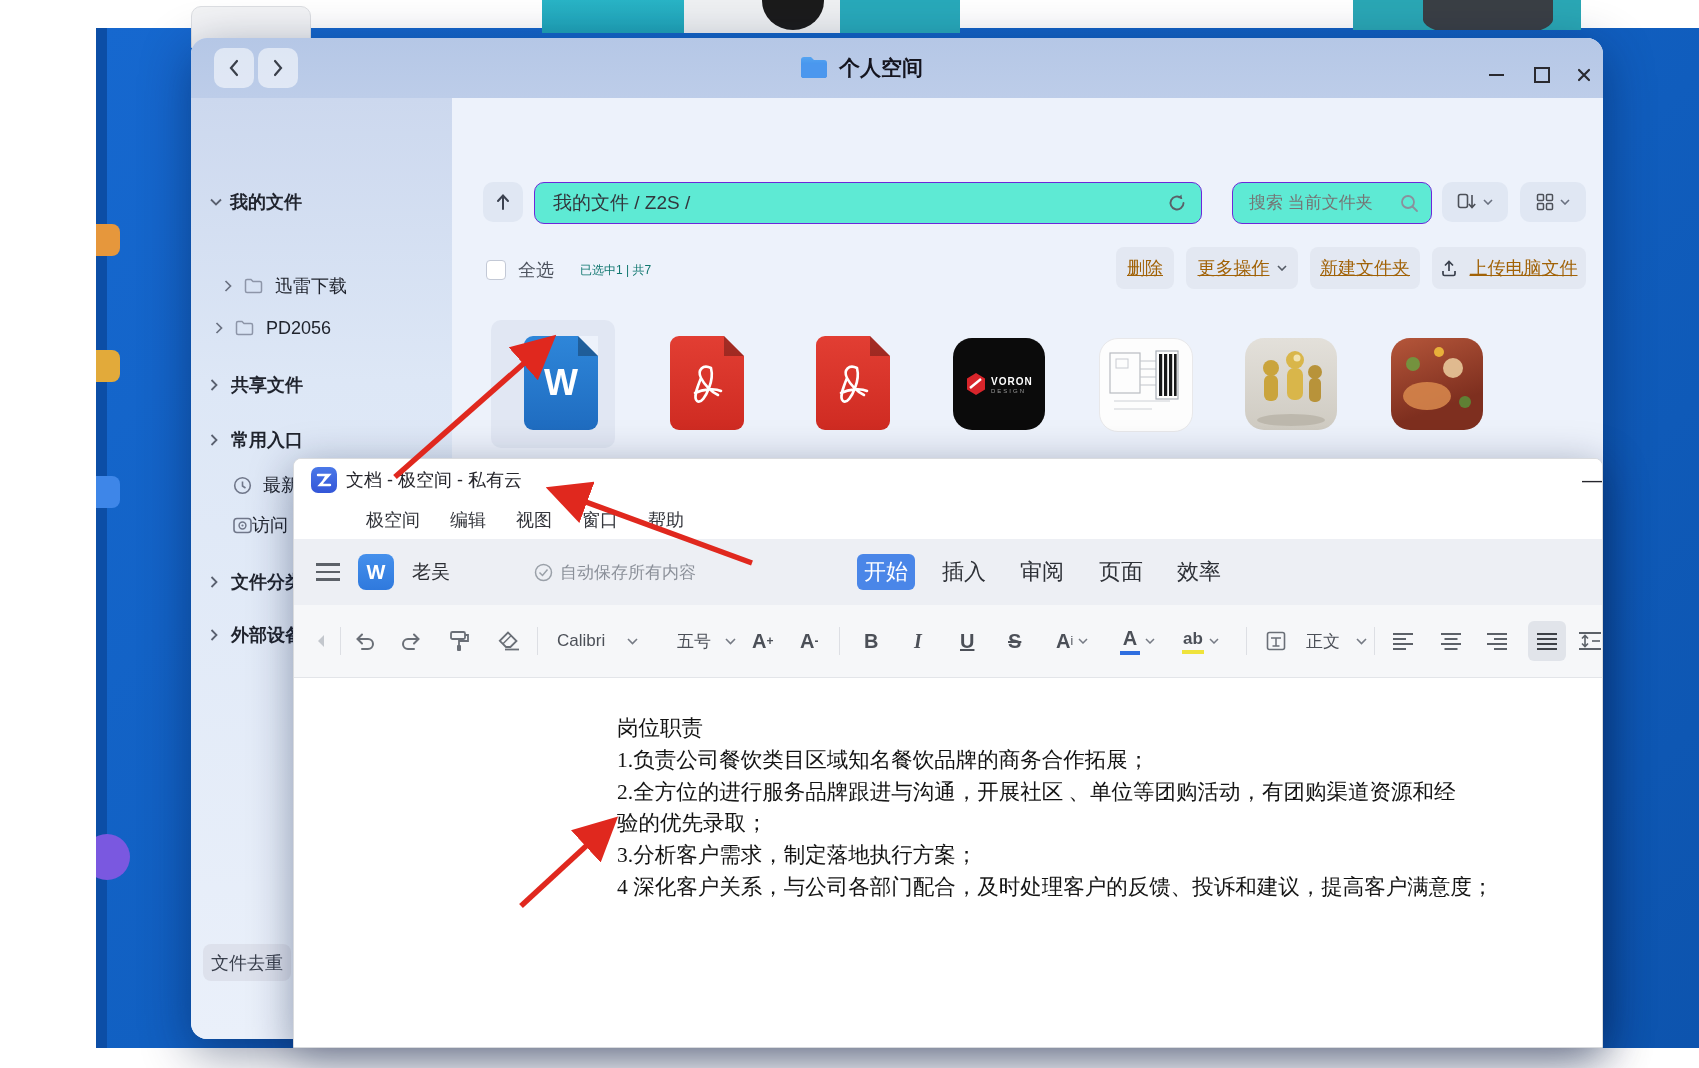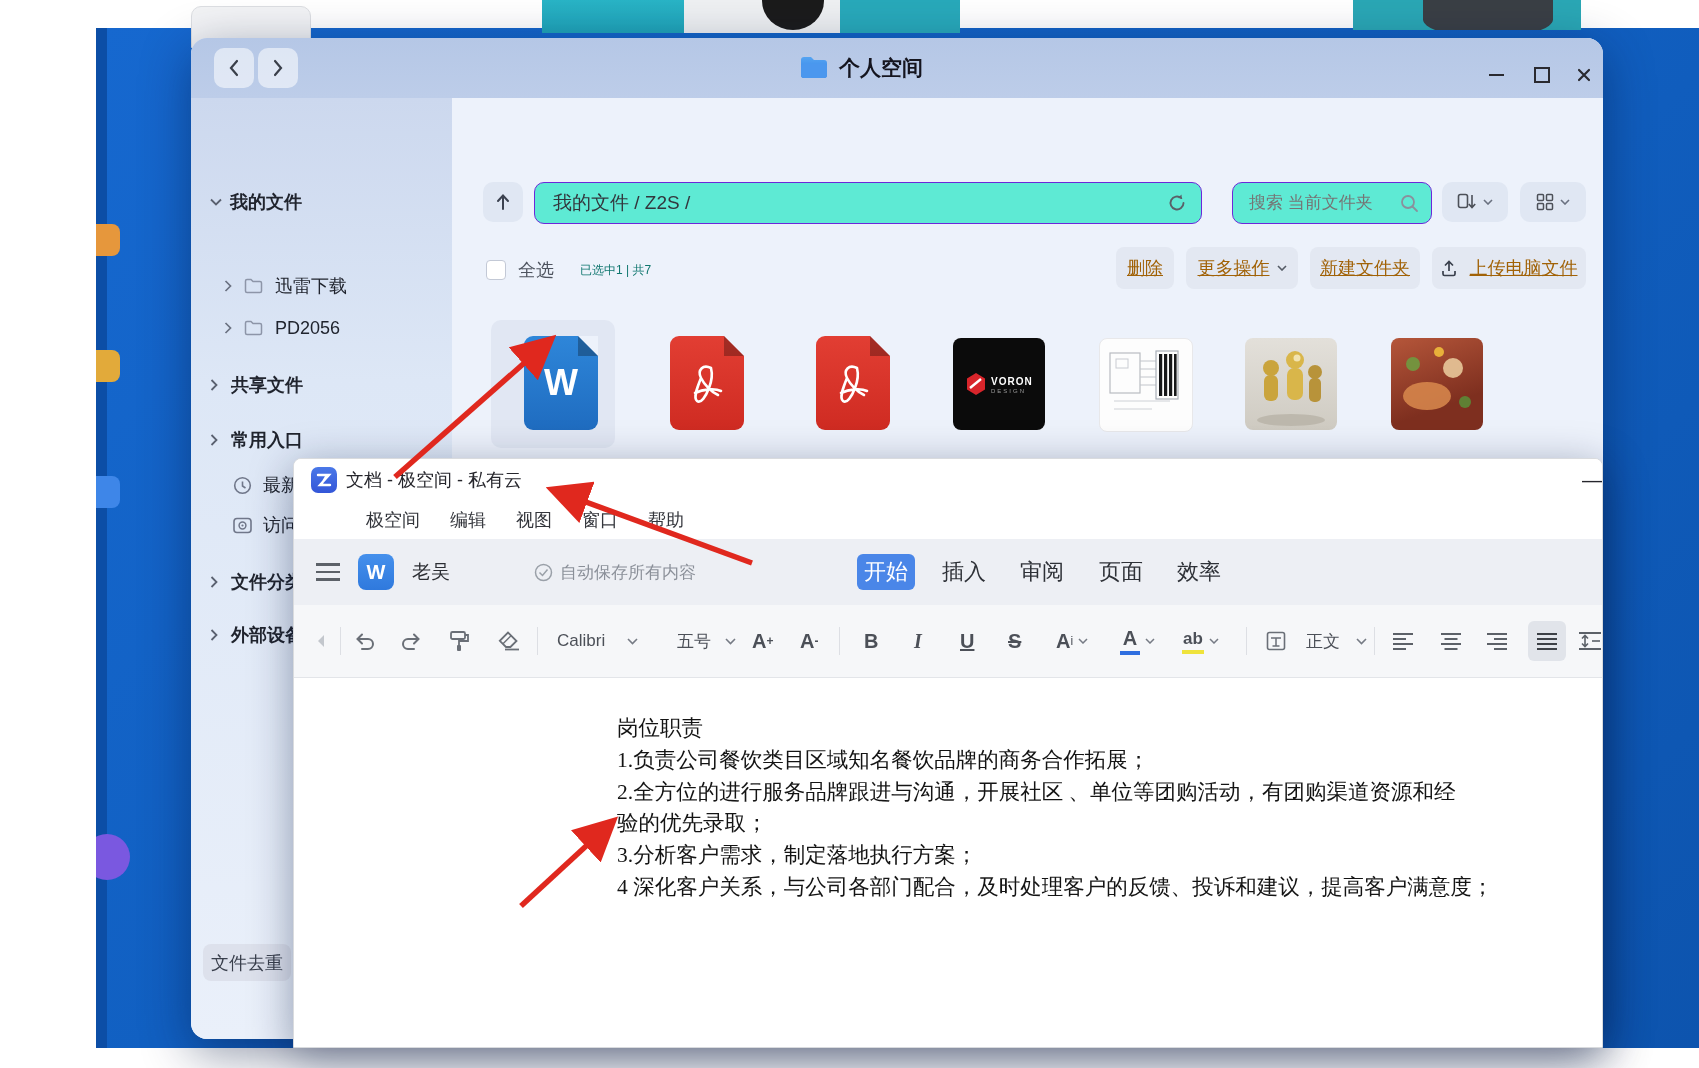--- a/index.html
+++ b/index.html
@@ -34,21 +34,21 @@
   .whitefield{background:#5eead4;border:1px solid #6d28d9;display:flex;align-items:center;}
   .actbtn{position:absolute;top:149px;height:42px;border-radius:8px;background:#e3e8f2;
       color:#a16207;font-size:18px;display:flex;align-items:center;justify-content:center;text-decoration:underline;}
   .tile{position:absolute;top:222px;width:140px;height:215px;}
   .tile .izone{position:absolute;left:8px;top:0px;width:124px;height:128px;border-radius:10px;}
   .tile.sel .izone{background:#e1e7f3;}
   .fname{position:absolute;left:-20px;width:180px;text-align:center;font-size:18px;color:#2b2d34;}
   .fname span{padding:1px 6px;border-radius:4px;}
   .tile.sel .fname span{background:#dae2f0;}
   .docic{position:absolute;left:33px;top:16px;width:74px;height:94px;border-radius:9px;}
-  .imgic{position:absolute;left:24px;top:18px;width:92px;height:92px;border-radius:8px;overflow:hidden;}
+  .imgic{position:absolute;left:24px;top:18px;width:92px;height:92px;border-radius:19px;overflow:hidden;}
   .fold-n{position:absolute;right:0;top:0;width:0;height:0;border-top:20px solid #edf2fb;border-left:20px solid transparent;}
   .fold{position:absolute;right:0;top:0;width:0;height:0;border-bottom:20px solid rgba(0,0,0,.28);border-right:20px solid transparent;}
   
   .doc{position:absolute;left:293px;top:458px;width:1310px;height:590px;z-index:3;background:#fff;
        border-radius:8px 8px 0 0;box-shadow:0 10px 44px rgba(4,20,60,.4);border:1px solid #d9dbde;box-sizing:border-box;overflow:hidden;}
   .doc-title{position:absolute;left:0;top:0;right:0;height:42px;background:#fff;}
   .menubar{position:absolute;left:0;top:42px;right:0;height:38px;display:flex;align-items:center;color:#34363c;font-size:18px;}
   .menubar span{margin-right:30px;}
   .appbar{position:absolute;left:0;top:80px;right:0;height:66px;background:#edeff4;}
   .ribbon{position:absolute;left:0;top:146px;right:0;height:72px;background:#f6f7f9;border-bottom:1px solid #e3e5e9;}
@@ -134,21 +134,21 @@
       </div>
       <div class="srow" style="top:171px;padding-left:33px;">
         <svg width="8" height="12" viewBox="0 0 8 12">
             <path d="M1.5 1 L6.5 6 L1.5 11" stroke="#6a7180" stroke-width="1.7" fill="none"></path>
           </svg>
         <svg style="margin-left:12px;" width="19" height="16" viewBox="0 0 19 16">
             <path d="M1.5 3 q0-1.5 1.5-1.5 h4 l2 2 h7 q1.5 0 1.5 1.5 v8 q0 1.5-1.5 1.5 H3 q-1.5 0-1.5-1.5 z" fill="none" stroke="#8d95a8" stroke-width="1.5"></path>
           </svg>
         <span style="margin-left:12px;">迅雷下载</span>
       </div>
-      <div class="srow" style="top:213px;padding-left:33px;">
+      <div class="srow" style="top:213px;padding-left:24px;">
         <svg width="8" height="12" viewBox="0 0 8 12">
             <path d="M1.5 1 L6.5 6 L1.5 11" stroke="#6a7180" stroke-width="1.7" fill="none"></path>
           </svg>
         <svg style="margin-left:12px;" width="19" height="16" viewBox="0 0 19 16">
             <path d="M1.5 3 q0-1.5 1.5-1.5 h4 l2 2 h7 q1.5 0 1.5 1.5 v8 q0 1.5-1.5 1.5 H3 q-1.5 0-1.5-1.5 z" fill="none" stroke="#8d95a8" stroke-width="1.5"></path>
           </svg>
         <span style="margin-left:12px;">PD2056</span>
       </div>
       <div class="srow bold" style="top:270px;padding-left:19px;">
         <svg width="8" height="12" viewBox="0 0 8 12">
@@ -168,21 +168,21 @@
             <path d="M9.5 5.5 V10 l3 2" stroke="#70778a" stroke-width="1.6" fill="none"></path>
           </svg>
         <span style="margin-left:11px;">最新的</span>
       </div>
       <div class="srow" style="top:410px;padding-left:42px;">
         <svg width="19" height="17" viewBox="0 0 19 17">
             <rect x="1" y="1.5" width="17" height="14" rx="3" fill="none" stroke="#70778a" stroke-width="1.6"></rect>
             <circle cx="9.5" cy="8.5" r="3.4" fill="none" stroke="#70778a" stroke-width="1.5"></circle>
             <circle cx="9.5" cy="8.5" r="1.1" fill="#70778a"></circle>
           </svg>
-        <span style="margin-left:11px;text-align:center;">访问</span>
+        <span style="text-align:center;">访问</span>
       </div>
       <div class="srow bold" style="top:467px;padding-left:19px;">
         <svg width="8" height="12" viewBox="0 0 8 12">
             <path d="M1.5 1 L6.5 6 L1.5 11" stroke="#5a6170" stroke-width="1.8" fill="none"></path>
           </svg>
         <span style="margin-left:13px;">文件分类</span>
       </div>
       <div class="srow bold" style="top:520px;padding-left:19px;">
         <svg width="8" height="12" viewBox="0 0 8 12">
             <path d="M1.5 1 L6.5 6 L1.5 11" stroke="#5a6170" stroke-width="1.8" fill="none"></path>

